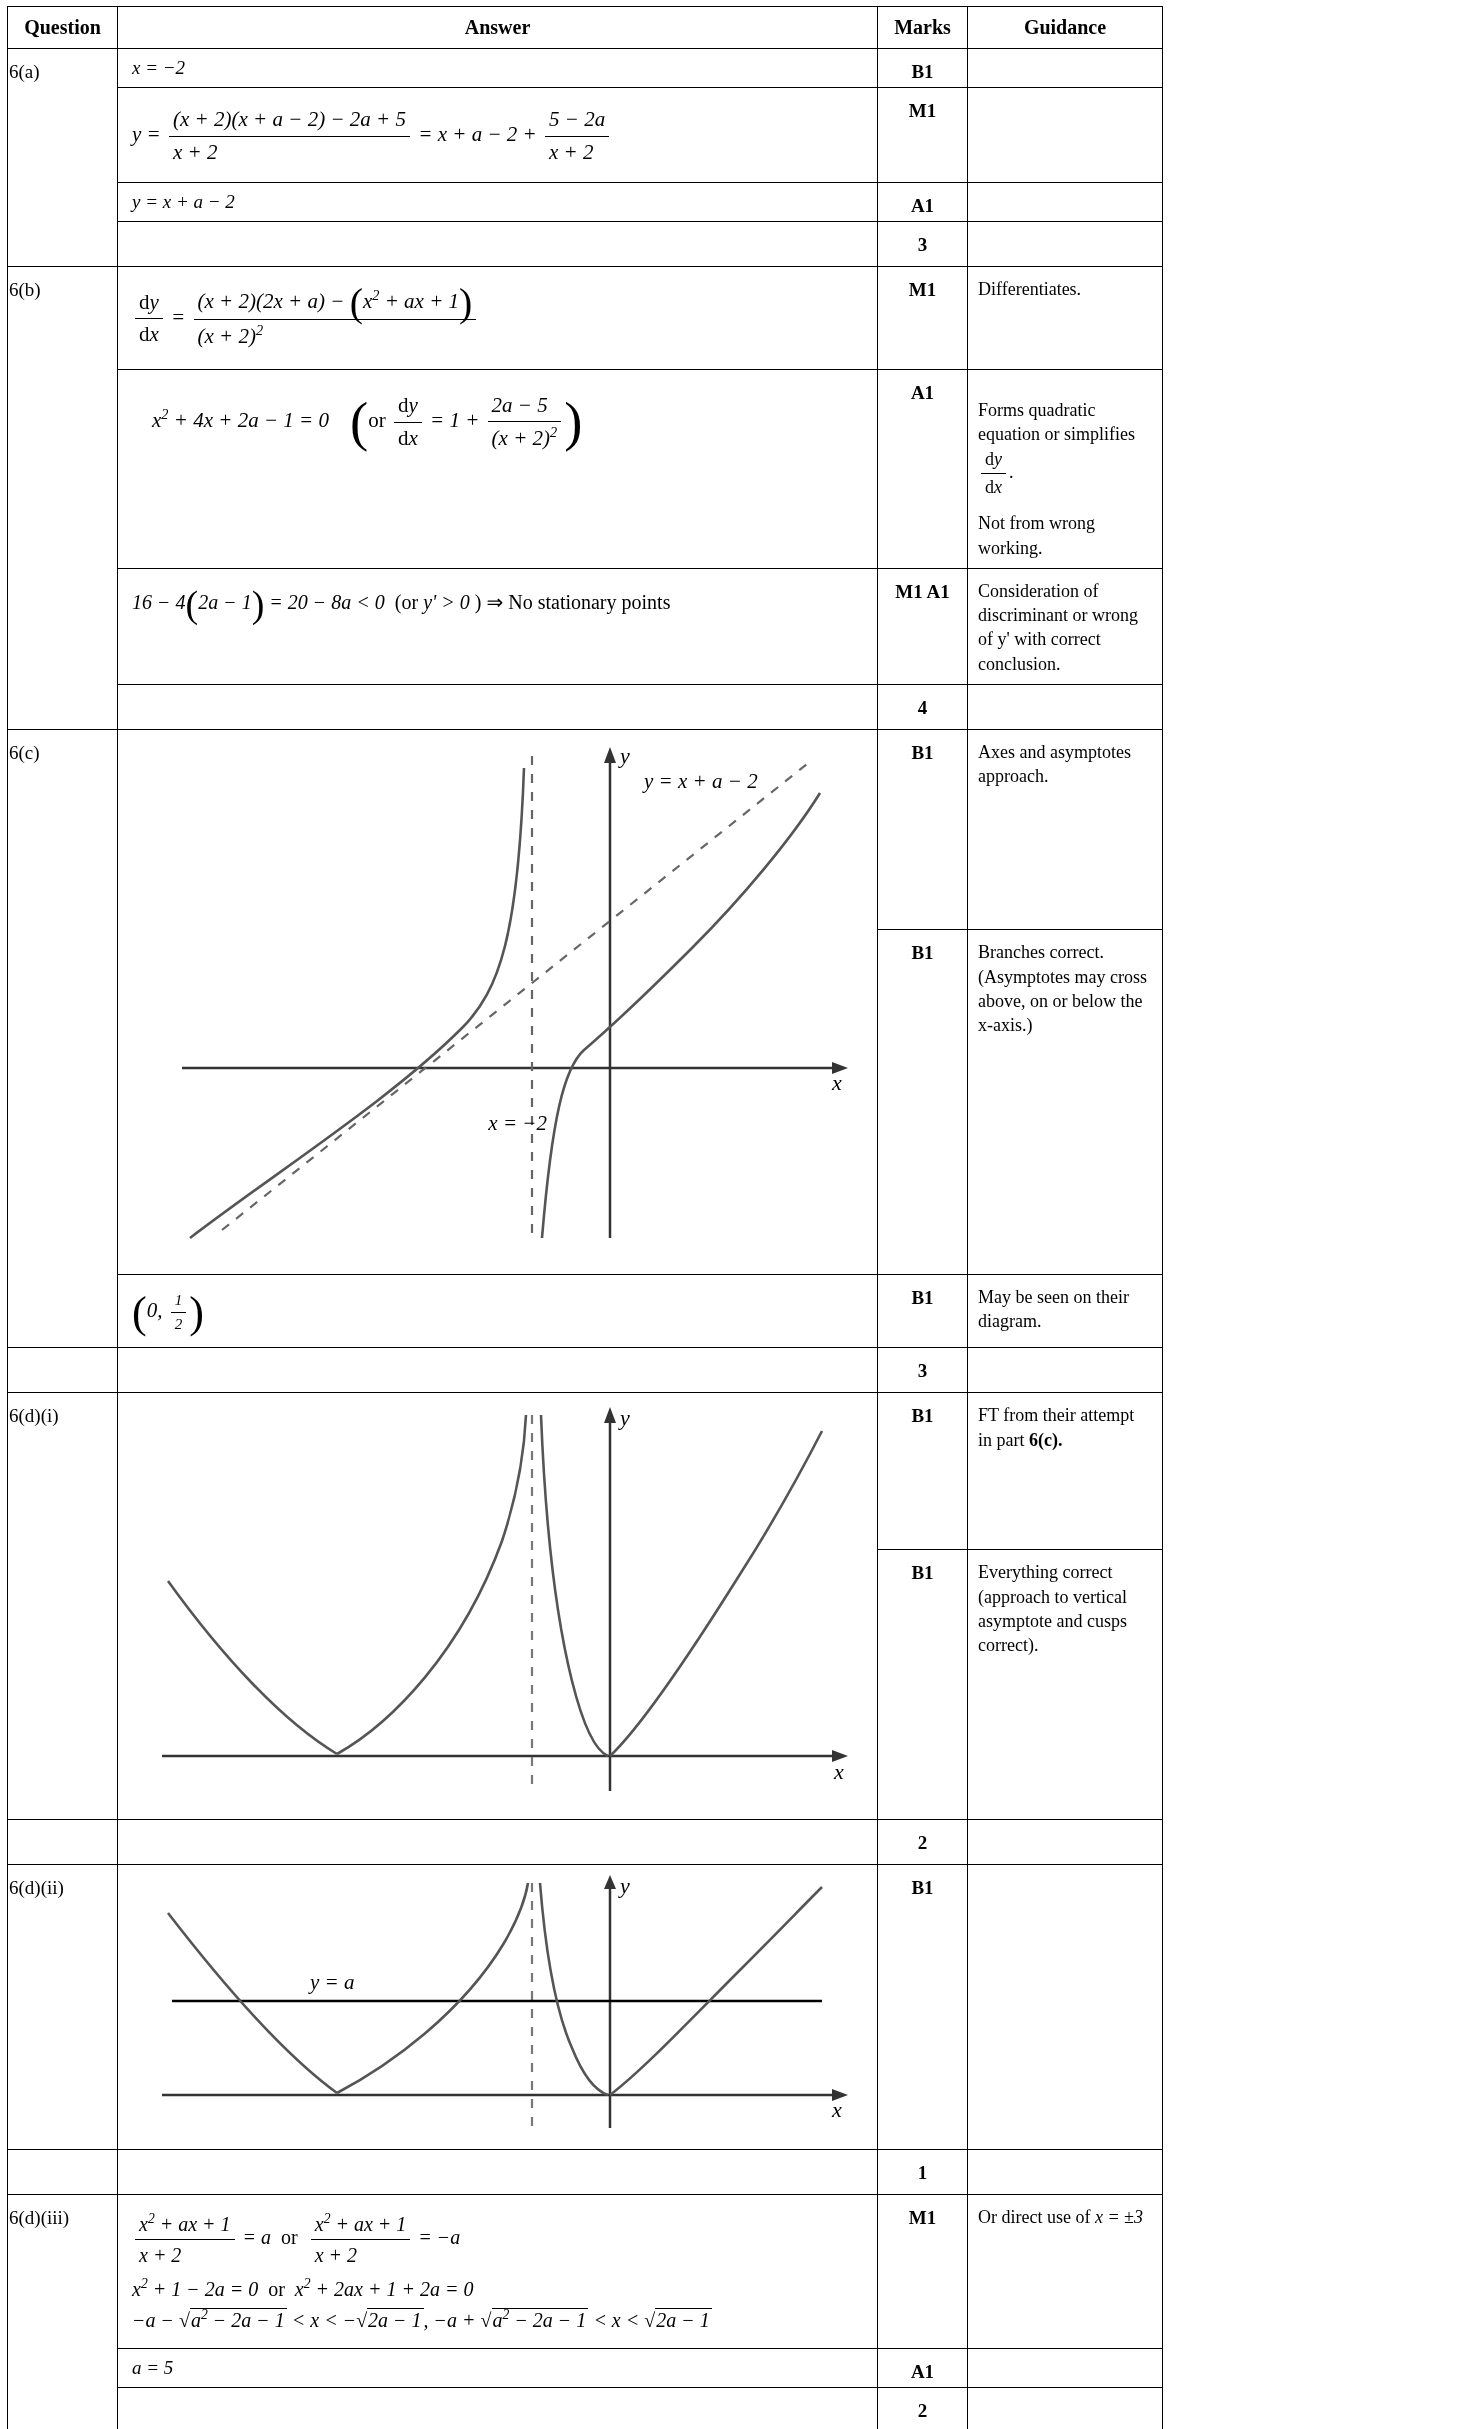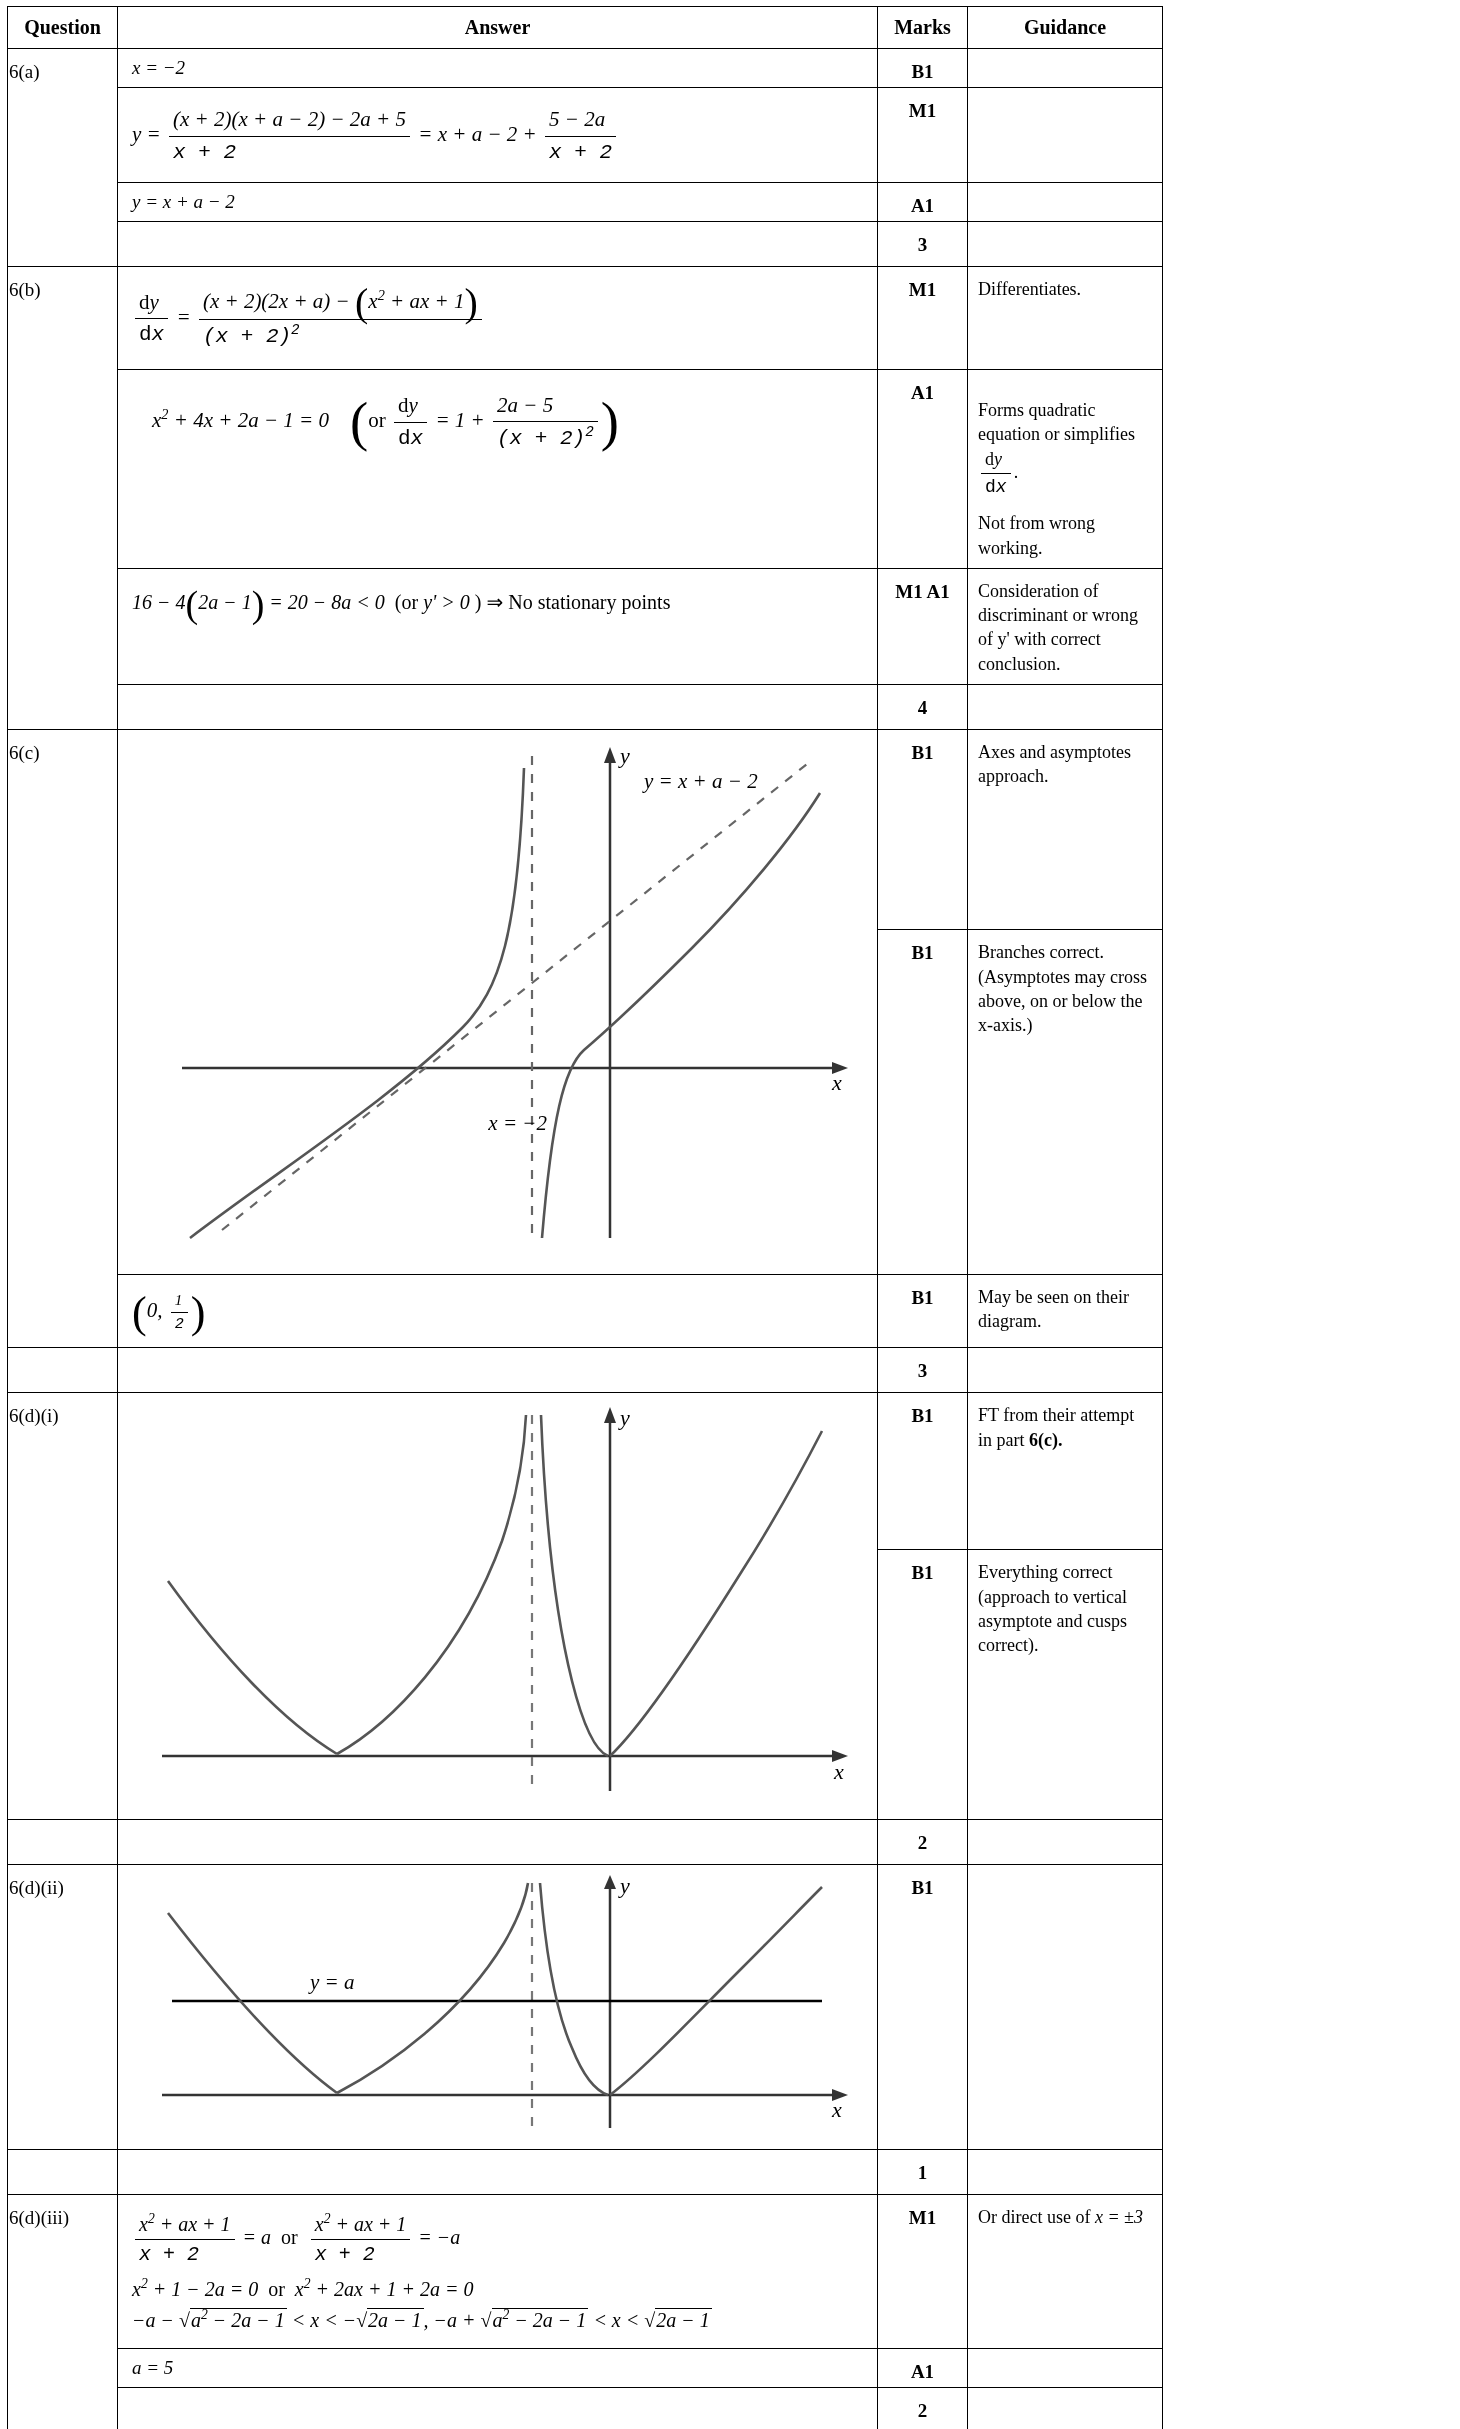--- a/index.html
+++ b/index.html
@@ -13,21 +13,21 @@
   .c-m{width:90px;}
   .c-g{width:auto;}
   td.qcell{text-align:left;font-size:19px;padding-top:12px;}
   td.acell{padding:8px 12px 8px 14px;font-size:19px;}
   td.mcell{text-align:center;font-size:19px;font-weight:bold;padding-top:12px;}
   td.gcell{font-size:18px;padding:10px 10px 8px 10px;line-height:1.35;}
   .math{font-family:"Liberation Serif", serif;font-style:italic;}
   .up{font-style:normal;}
   .frac{display:inline-block;vertical-align:middle;text-align:left;margin:0 3px;}
   .frac .num{display:block;padding:0 4px;border-bottom:1px solid #000;line-height:1.5;}
-  .frac .den{display:block;padding:0 4px;line-height:1.5;font-family:Liberation Mono, monospace;}
+  .frac .den{display:block;padding:0 4px;line-height:1.5;}
   sup{font-size:.68em;}
   .big{font-size:21px;}
   .blankrow td{height:26px;}
   .paren{display:inline-block;font-size:1.9em;vertical-align:middle;line-height:.8;font-style:normal;}
   .sqrt{border-top:1px solid #000;padding:0 2px 0 1px;text-align:center;}
   svg{display:block;}
   .graphcell{padding:0;}
 </style>
 </head>
 <body>

